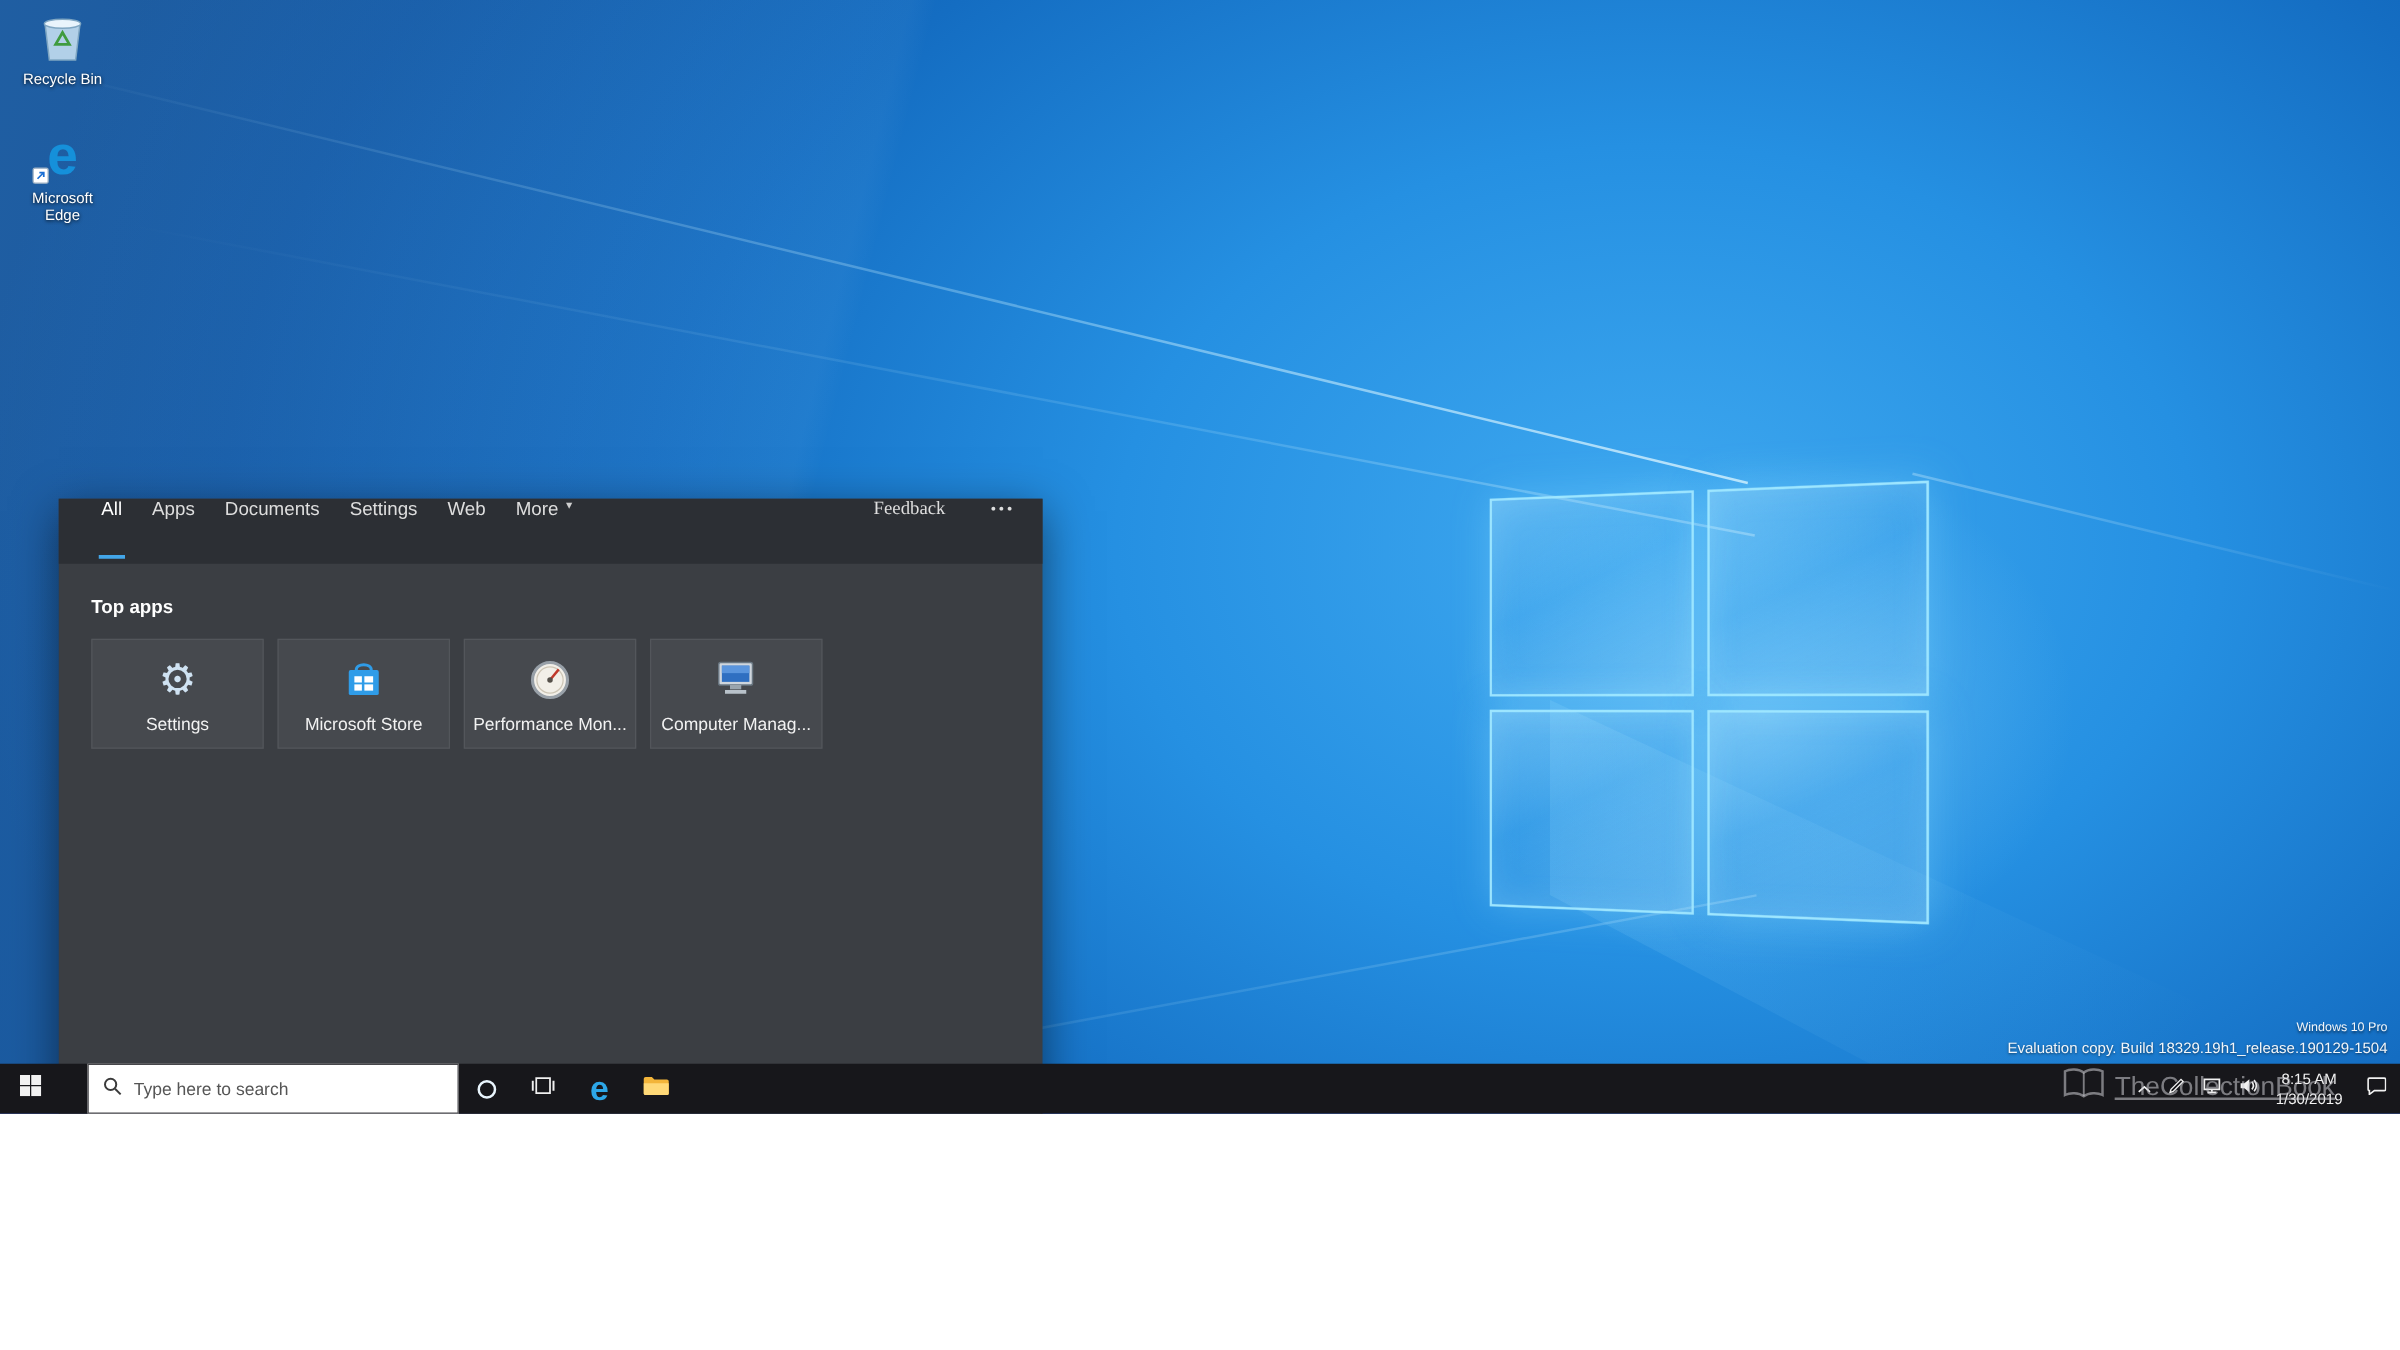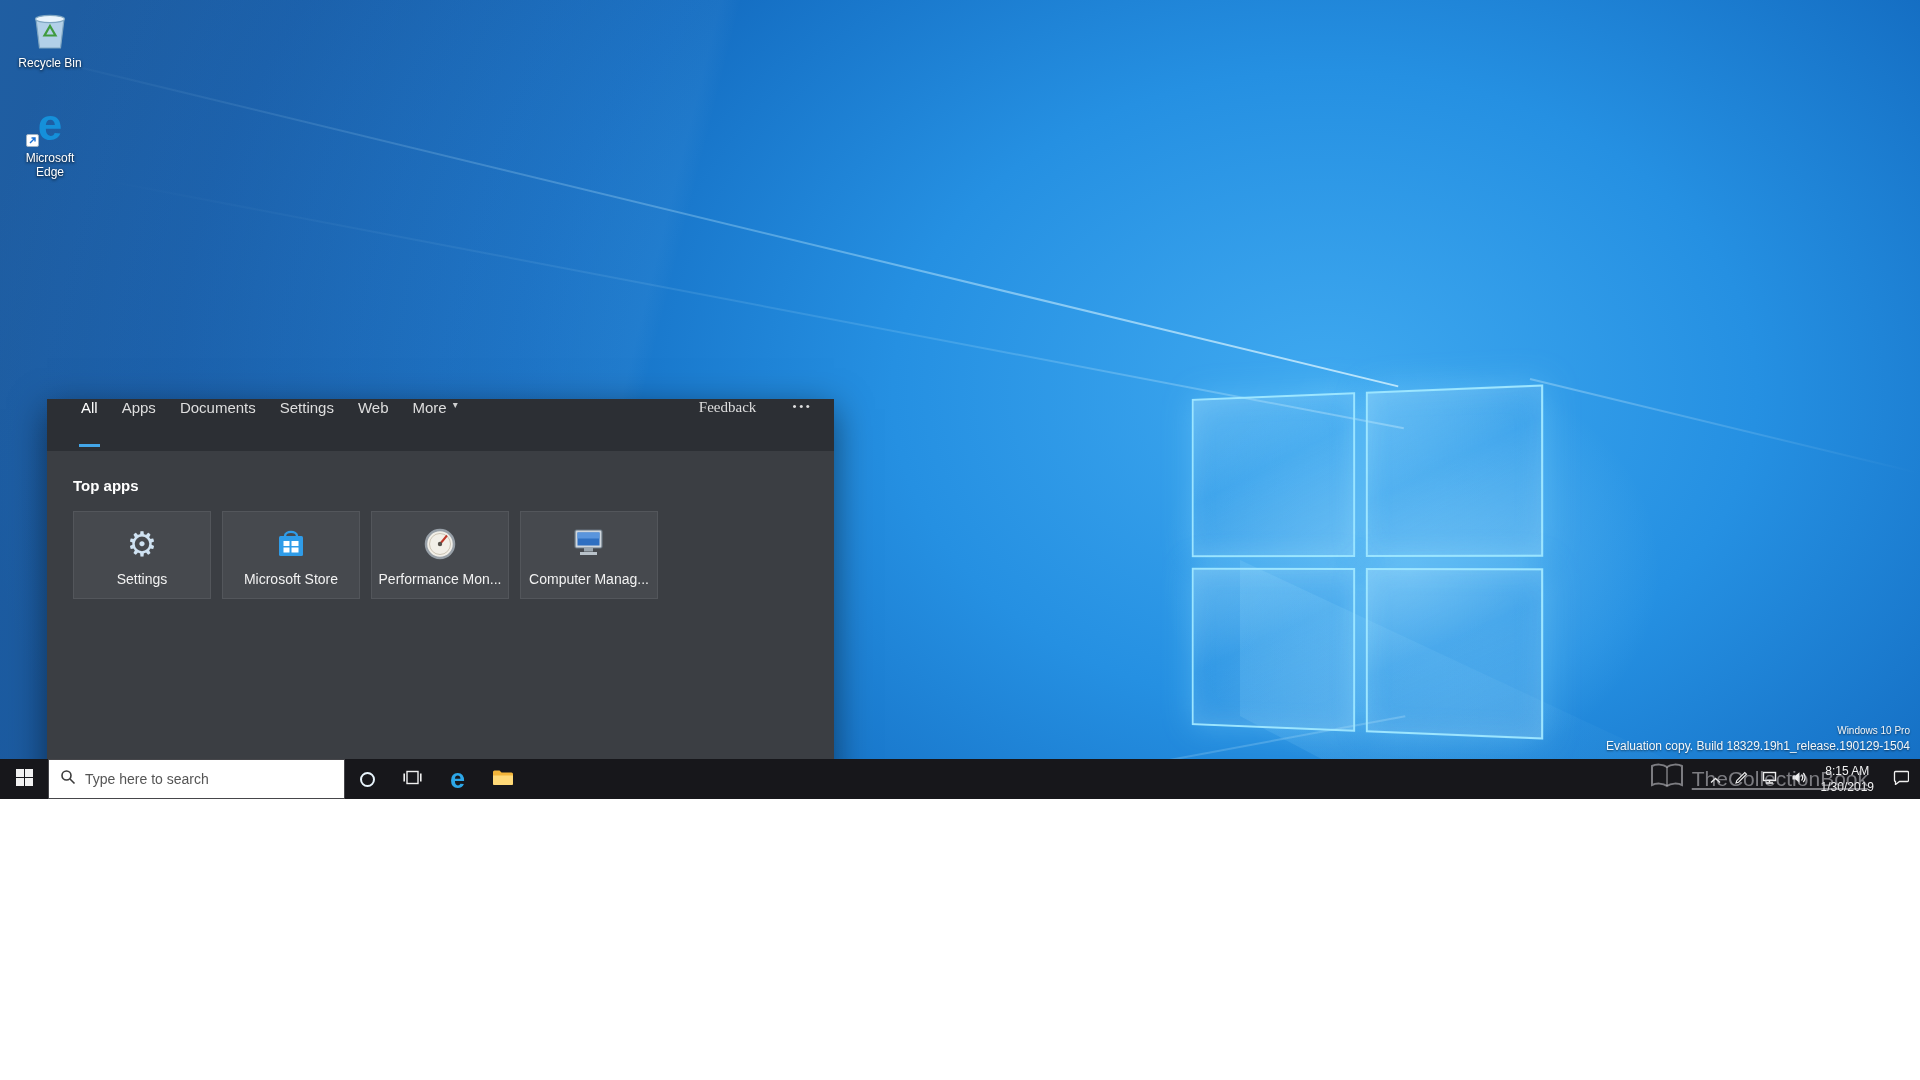--- a/index.html
+++ b/index.html
@@ -1,19 +1,19 @@
 <!DOCTYPE html>
 <html><head>
 <meta charset="utf-8">
 <title>Windows 10 Desktop</title>
 <style>
   * { margin:0; padding:0; box-sizing:border-box; }
   html,body { width:1920px; height:1080px; overflow:hidden;
     font-family:"Liberation Sans","DejaVu Sans",sans-serif; }
-  .stage { position:relative; width:1920px; height:799px; overflow:hidden; background:#4c1d95; }
+  .stage { position:relative; width:1920px; height:891px; overflow:hidden; background:#4c1d95; }
 
   
   .wallpaper { position:absolute; inset:0;
     background: radial-gradient(1350px 1000px at 69% 49%, #3fa9f0 0%, #2590e2 32%, #146dc2 60%, #0b55a5 85%, #094d98 100%); }
   .wallpaper::before { content:""; position:absolute; inset:0;
     background: linear-gradient(104deg, rgba(230,245,255,0.10) 0%, rgba(230,245,255,0.04) 34%, rgba(230,245,255,0) 35%); }
   .glow { position:absolute; left:1090px; top:300px; width:640px; height:540px; border-radius:50%;
     background: radial-gradient(closest-side, rgba(150,220,255,0.40), rgba(150,220,255,0.12) 55%, transparent 78%); }
   .beam { position:absolute; height:2px; transform-origin:left center; }
   .beam-a { left:-50px; top:35px;  width:1490px; transform:rotate(13.6deg);
@@ -61,21 +61,21 @@
   .tile { width:138px; height:88px; background:#46494e; border:1px solid #53565b;
     display:flex; flex-direction:column; align-items:center; justify-content:center; gap:7px; cursor:pointer; }
   .tile-icon { height:40px; display:flex; align-items:center; justify-content:center; }
   .gear-glyph { font-size:34px; color:#cfe2f2; line-height:1; }
   .tile-label { color:#f2f2f2; font-size:14px; max-width:128px; white-space:nowrap; overflow:hidden; }
 
   
   .taskbar { position:absolute; left:0; bottom:0; width:100%; height:40px; background:#17171b;
     display:flex; align-items:stretch; z-index:10; }
   .start-button { width:48px; display:flex; align-items:center; justify-content:center; cursor:pointer; }
-  .search-box { width:297px; background:#fff; border:1px solid #46464a; display:flex; align-items:center; gap:9px; padding:0 11px; }
+  .search-box { width:297px; background:#fff; border:1px solid #46464a; display:flex; align-items:center; gap:9px; padding:0 11px;margin-left:22px; }
   .search-box input { border:none; outline:none; flex:1; min-width:0; font-size:14px; color:#111; background:transparent; font-family:inherit; }
   .search-box input::placeholder { color:#555; }
   .tb-btn { width:45px; display:flex; align-items:center; justify-content:center; cursor:pointer; }
   .edge-tb { font-size:27px; font-weight:bold; color:#2da7e8; line-height:1; }
   .cortana-circle { width:15px; height:15px; border:2px solid #e9f5fd; border-radius:50%; }
   .tray { margin-left:auto; display:flex; align-items:center; }
   .tray-btn { padding:0 7px; height:100%; display:flex; align-items:center; justify-content:center; cursor:pointer; }
   .clock { padding:0 8px; color:#f2f2f2; font-size:12px; text-align:center; line-height:1.35; cursor:pointer; }
   .action-center { padding:0 11px; }
 

